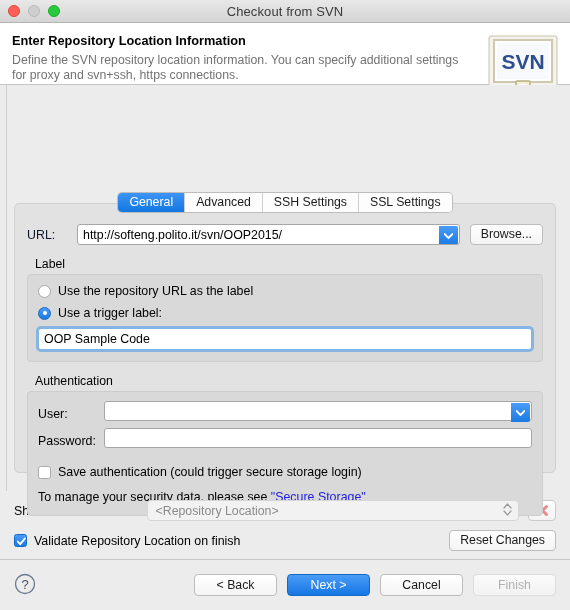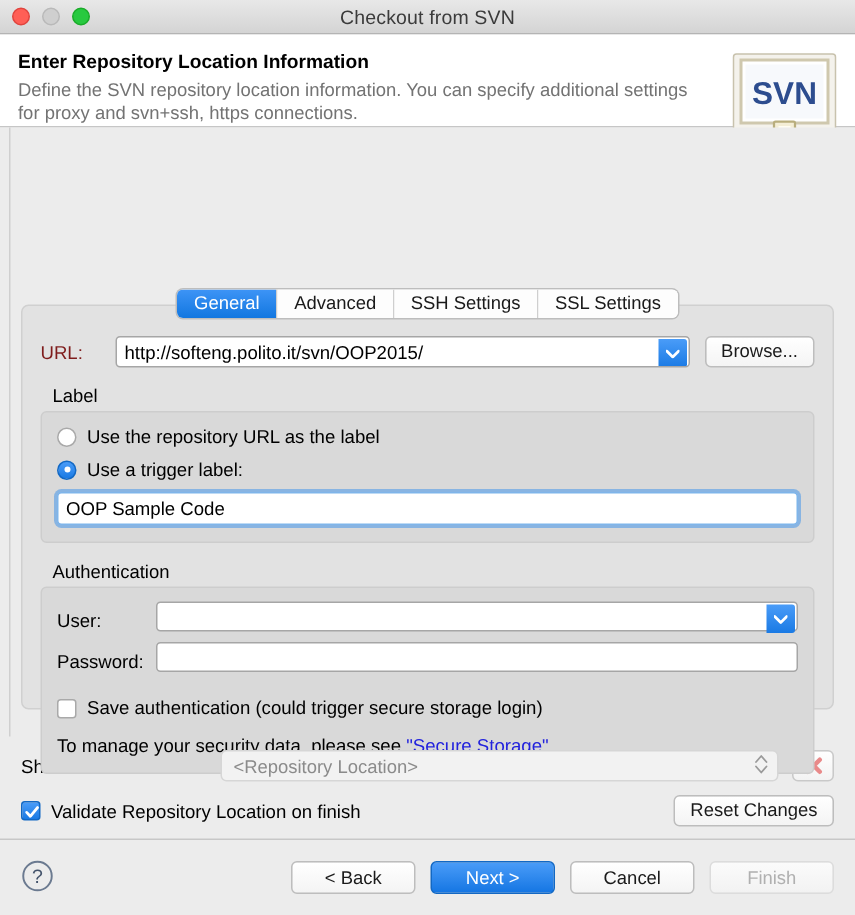--- a/index.html
+++ b/index.html
@@ -141,21 +141,21 @@
     box-sizing: border-box;
     padding: 14px 12px 10px 12px;
   }
 
   
   .url-row {
     display: flex;
     align-items: center;
     margin: 6px 0 0 0;
   }
-  .lbl { font-size: 12.4px; color: #7f1d1d; }
+  .lbl { font-size: 12.4px; color: #0f172a; }
   .url-label { width: 38px; }
   .combo {
     flex: 1 1 auto;
     position: relative;
     height: 21px;
     background: #fff;
     border: 1px solid #a6a6a6;
     border-radius: 3px;
     box-sizing: border-box;
     display: flex;

